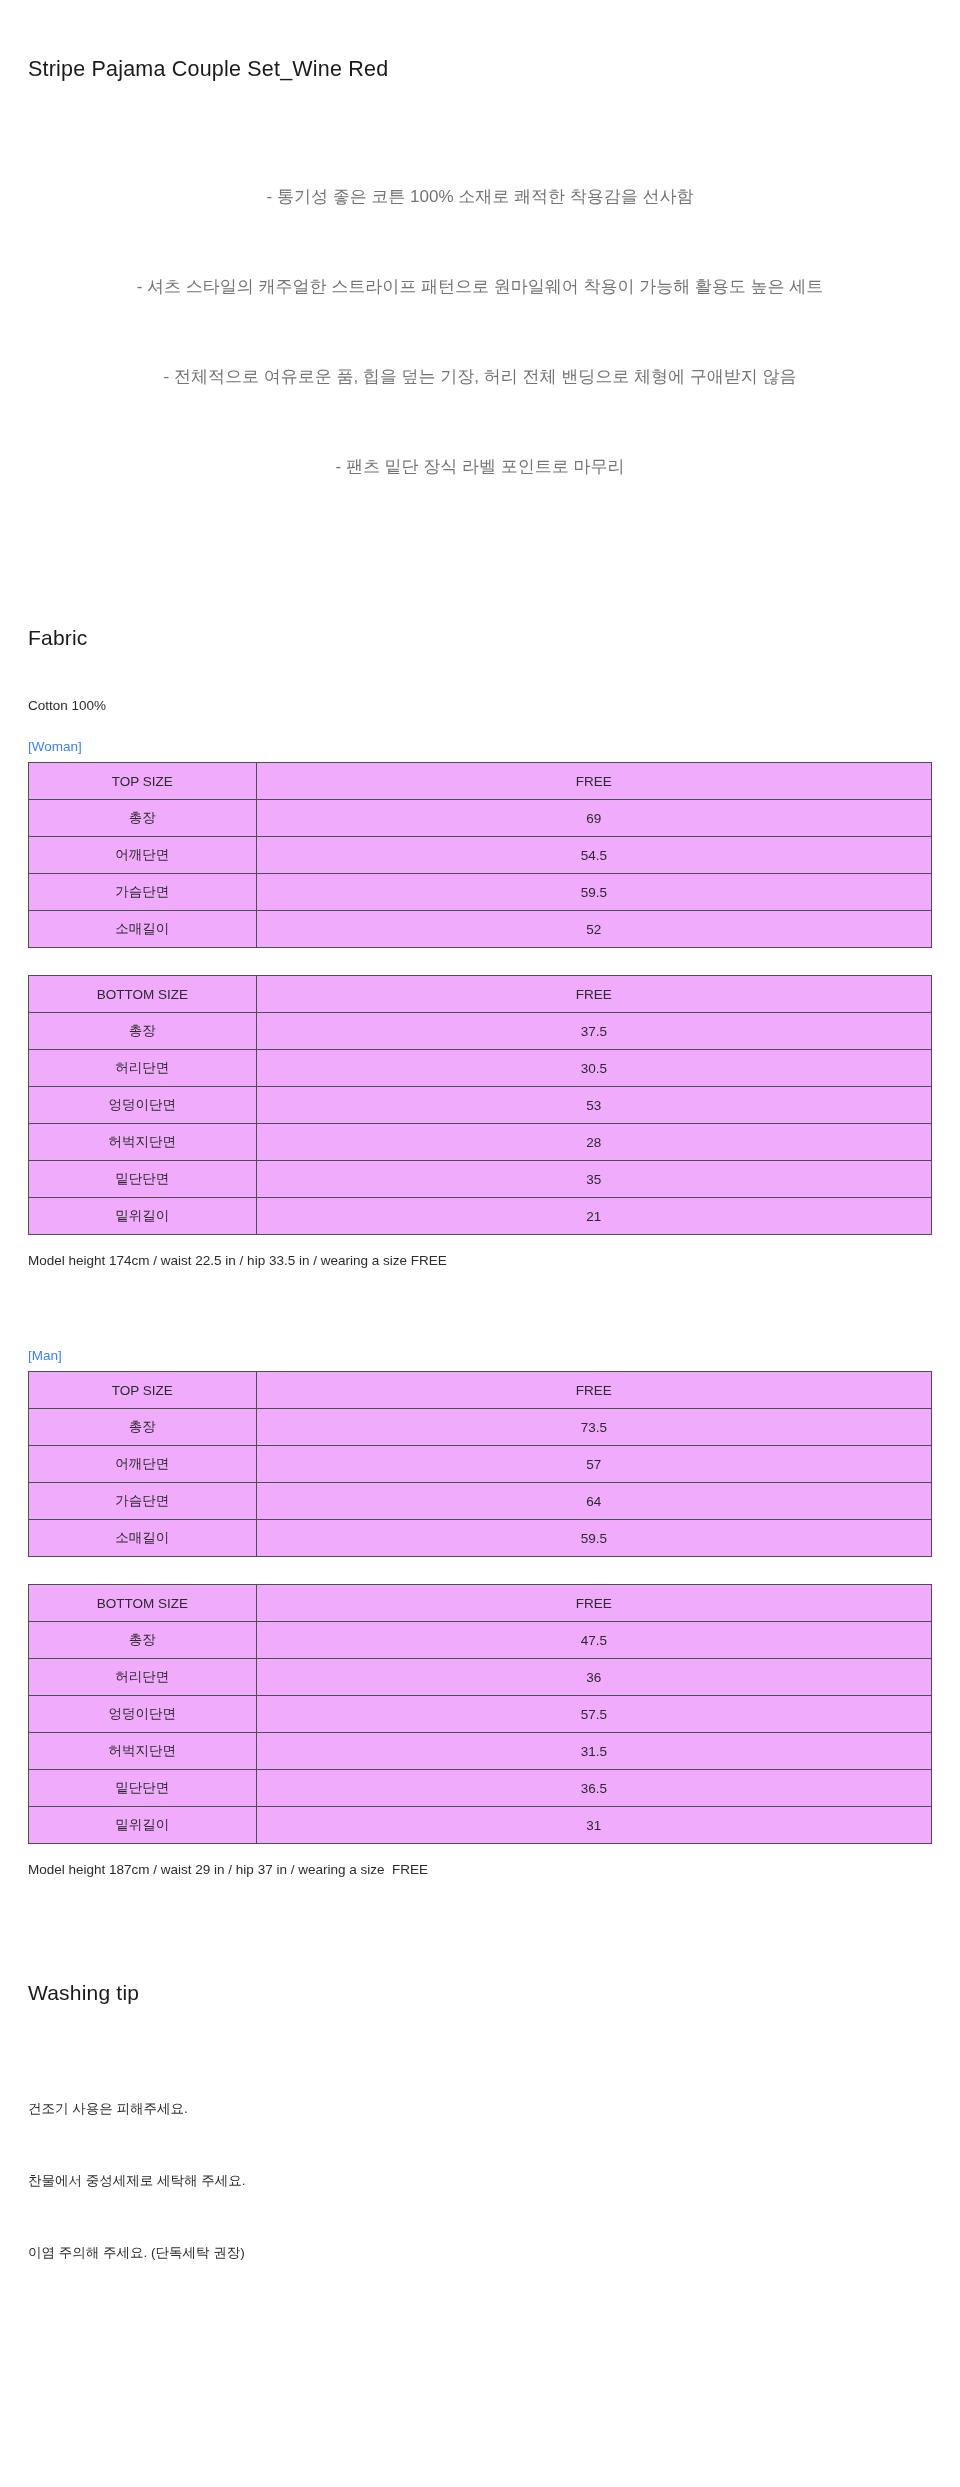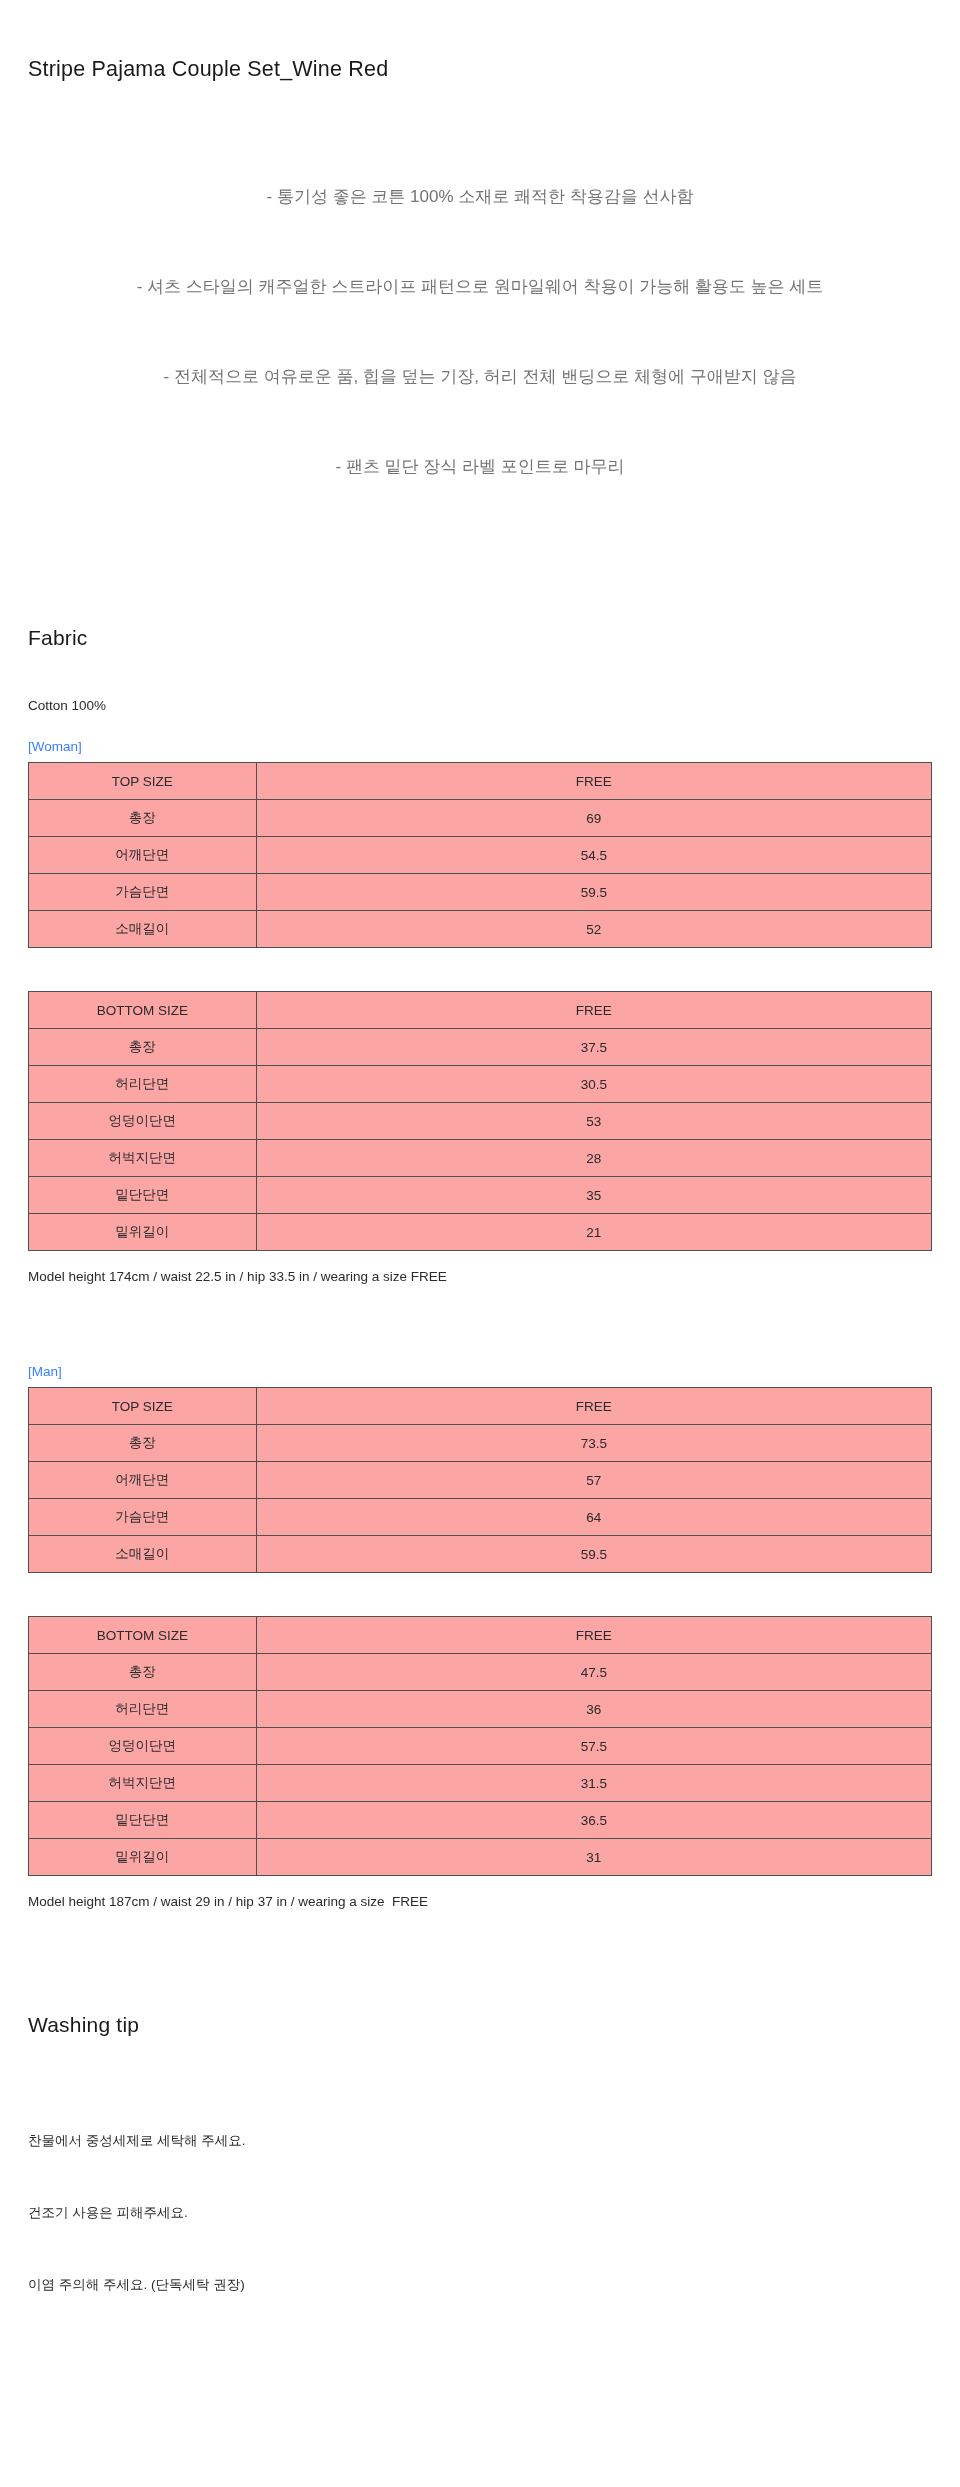--- a/index.html
+++ b/index.html
@@ -40,27 +40,27 @@
   .fabric-content   { margin-top: 48px; font-size: 13.5px; color: #2b2b2b; }
   .sizeinfo-heading { margin-top: 96px; }
   .gender-label     { margin-top: 26px; font-size: 13.5px; color: #3b82f6; }
   .size-table {
     width: 100%;
     margin-top: 8px;
     border-collapse: collapse;
     font-size: 13.5px;
     color: #2b2b2b;
   }
-  .size-table.gap { margin-top: 43px; }
+  .size-table.gap { margin-top: 27px; }
   .size-table td {
     border: 1px solid #4f4f4f;
     height: 37px;
     text-align: center;
     vertical-align: middle;
-    background: #fca5a5;
+    background: #f0abfc;
   }
   .size-table td.label-cell { width: 25.2%; }
   .model-info {
     margin-top: 18px;
     font-size: 13.5px;
     color: #2b2b2b;
     white-space: pre-wrap;
   }
   .man-label { margin-top: 80px; }
   .washing-heading { margin-top: 104px; }
@@ -209,20 +209,20 @@
         <td class="label-cell">밑위길이</td>
         <td>31</td>
       </tr>
     </tbody>
   </table>
 
   <div class="model-info">Model height 187cm / waist 29 in / hip 37 in / wearing a size  FREE</div>
 
   <h2 class="section-heading washing-heading">Washing tip</h2>
   <div class="washing-lines">
+    <div>건조기 사용은 피해주세요.</div>
     <div>찬물에서 중성세제로 세탁해 주세요.</div>
-    <div>건조기 사용은 피해주세요.</div>
     <div>이염 주의해 주세요. (단독세탁 권장)</div>
     
     
   </div>
 
 </div>
 
 </body></html>

